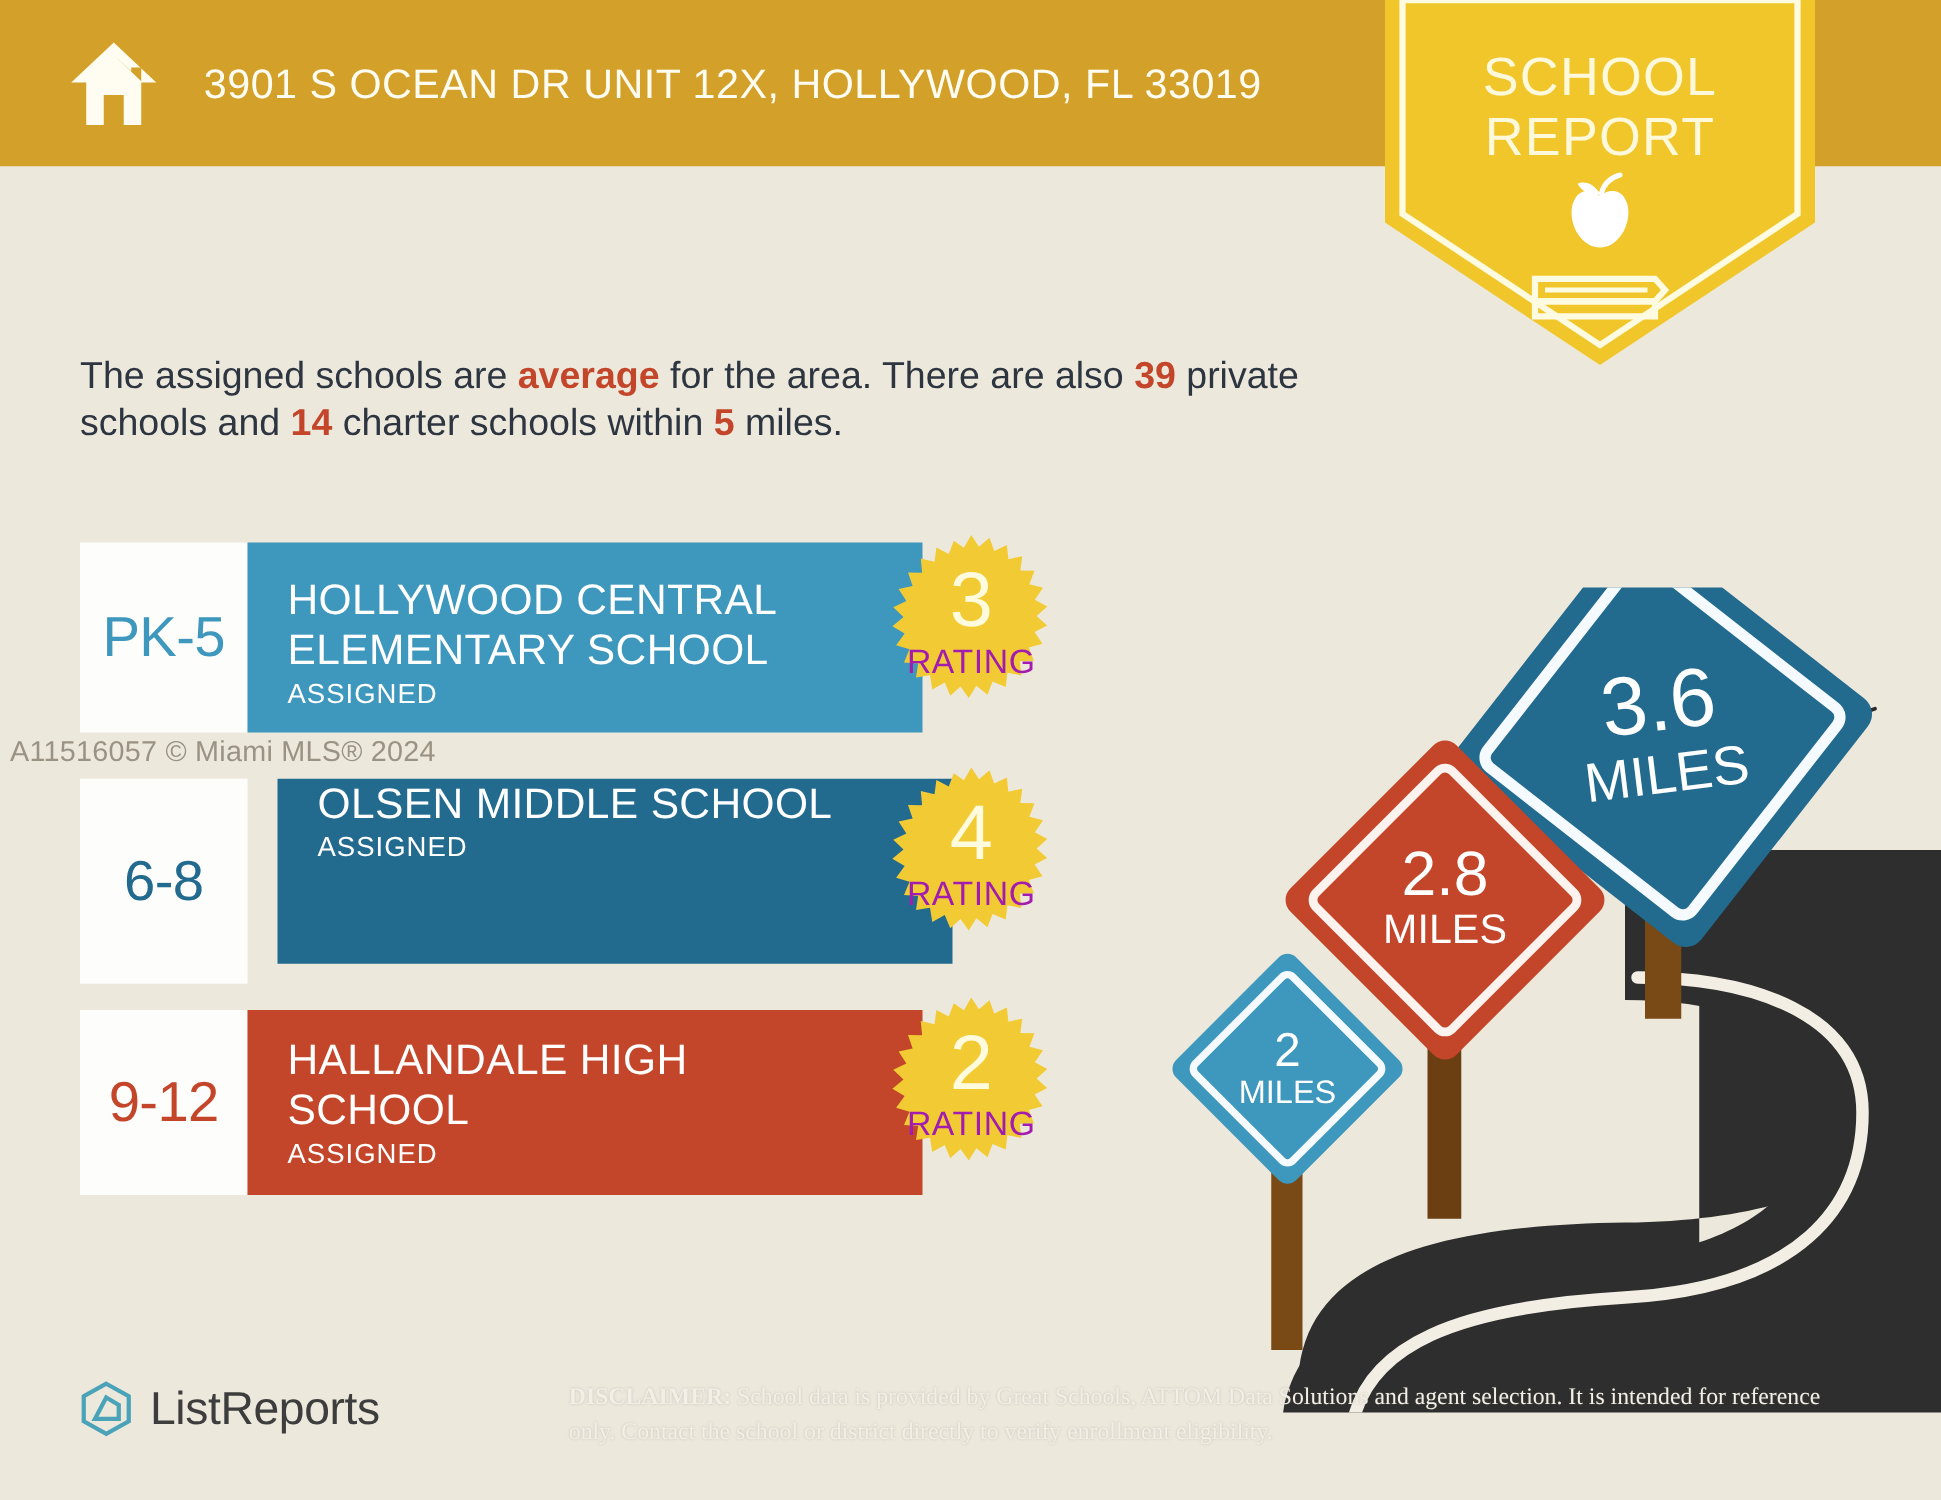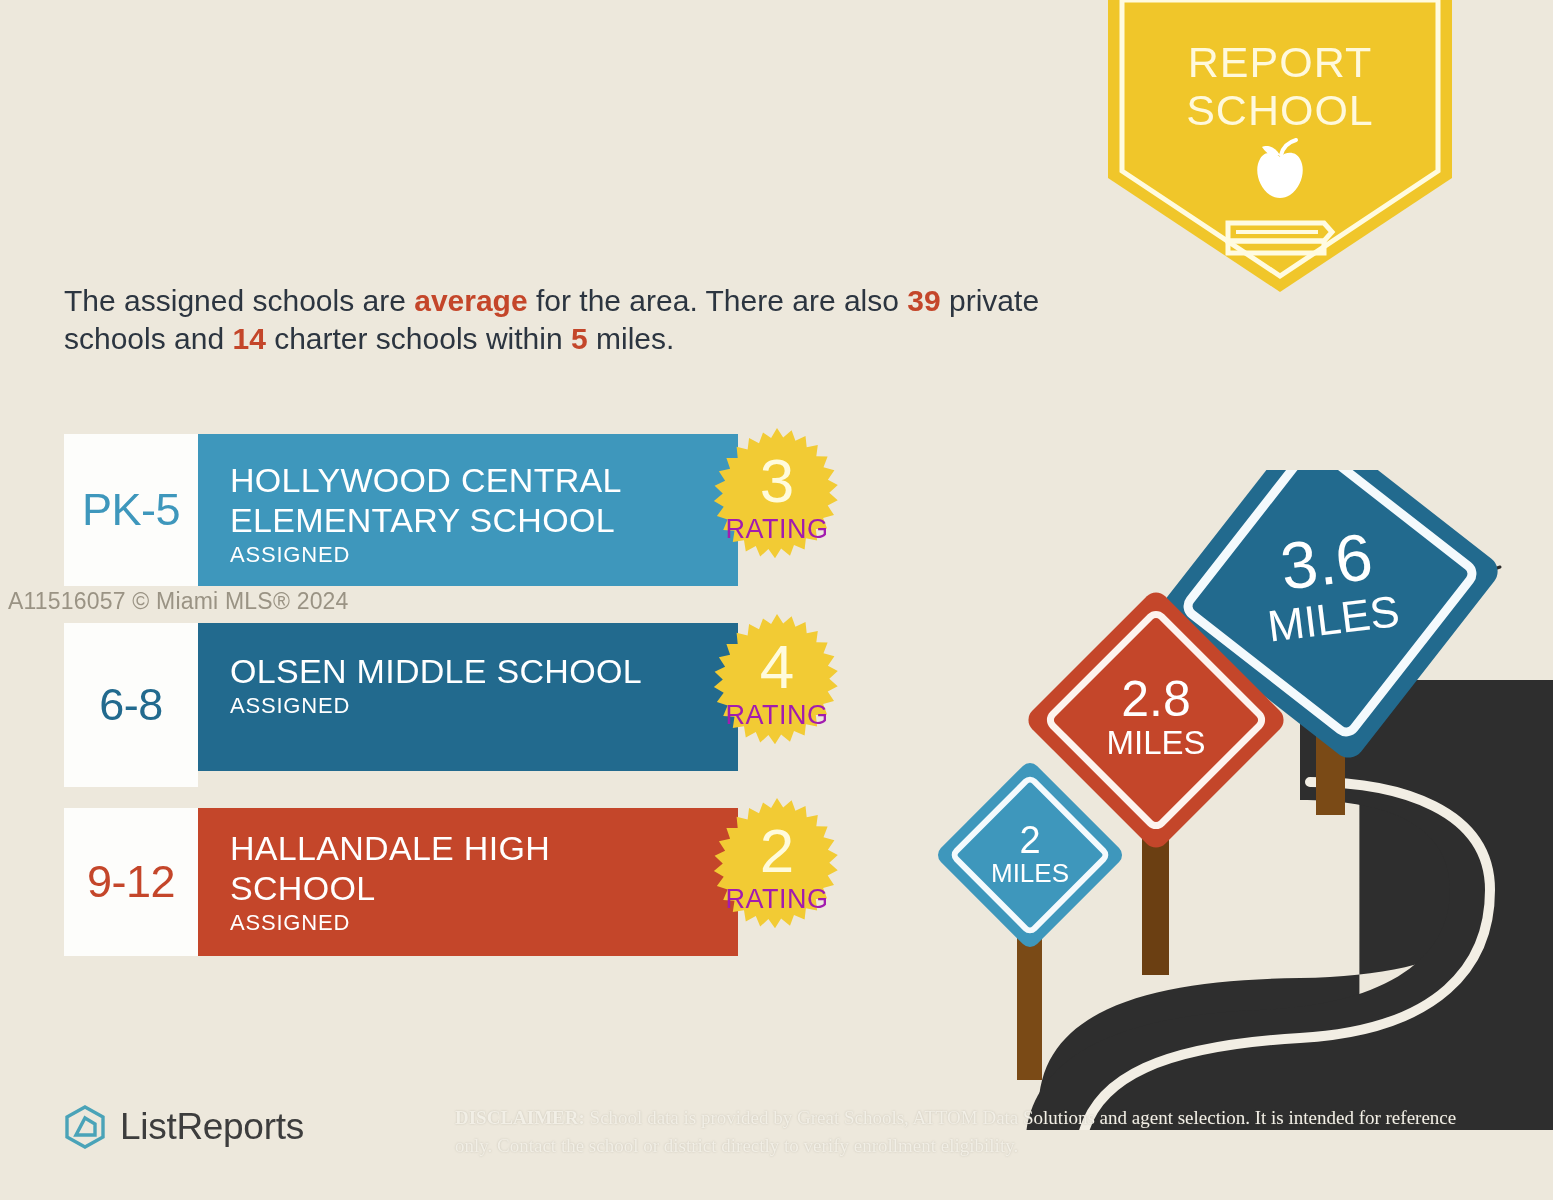--- a/index.html
+++ b/index.html
@@ -108,41 +108,51 @@
     text-shadow:0 0 2px rgba(120,115,100,.35);
     font-family:Liberation Serif, serif;
   }
   .disclaimer b{font-weight:bold;}
 </style>
 </head>
 <body>
 
 <div class="page">
 
+  <div class="header">
+    <div class="header-inner">
+      <svg class="home-icon" viewBox="0 0 72 70">
+        <path d="M36 2 L70 34 L58 34 L58 68 L44 68 L44 44 L28 44 L28 68 L14 68 L14 34 L2 34 Z" fill="#FFFDF2"></path>
+        <path d="M36 12 L58 33 L58 22 L50 22 L50 25 Z" fill="#D3A029"></path>
+        <rect x="30" y="47" width="12" height="21" fill="#D3A029"></rect>
+      </svg>
+      <div class="addr">3901 S OCEAN DR UNIT 12X, HOLLYWOOD, FL 33019</div>
+    </div>
+  </div>
 
   <div class="badge">
     <svg viewBox="0 0 344 292">
       <path d="M0 0 H344 V178 L172 292 L0 178 Z" fill="#F0C62A"></path>
       <path d="M14 0 H330 V171 L172 276 L14 171 Z" fill="none" stroke="#FFFBE0" stroke-width="5"></path>
 
       <g transform="translate(172,185)">
         <path d="M0 -28 C 6 -34 16 -34 20 -26 C 26 -16 22 2 10 10 C 4 14 -4 14 -10 10 C -22 2 -26 -16 -20 -26 C -16 -34 -6 -34 0 -28 Z" fill="#FFFFFF"></path>
         <path d="M1 -30 C 3 -38 9 -43 16 -45" fill="none" stroke="#FFFFFF" stroke-width="4" stroke-linecap="round"></path>
         <path d="M0 -30 C -6 -40 -14 -40 -18 -38 C -13 -30 -6 -28 0 -30 Z" fill="#FFFFFF"></path>
       </g>
 
       <g transform="translate(172,232)">
         <path d="M-52 -9 H 44 L 52 0 L 44 9 H -52 Z" fill="none" stroke="#FFFBE0" stroke-width="5"></path>
         <path d="M-44 0 H 38" fill="none" stroke="#FFFBE0" stroke-width="4"></path>
         <path d="M-52 9 H 44 L 44 21 H -52 Z" fill="none" stroke="#FFFBE0" stroke-width="5"></path>
       </g>
     </svg>
     <div class="badge-txt">
+      <div>SCHOOL</div>
       <div>REPORT</div>
-      <div>SCHOOL</div>
     </div>
   </div>
 
 
   <div class="subtitle">
     <span>The assigned schools are </span><span class="hl">average</span><span> for the area. There are also </span><span class="hl">39</span><span> private schools and </span><span class="hl">14</span><span> charter schools within </span><span class="hl">5</span><span> miles.</span>
   </div>
 
   <div class="watermark">A11516057 © Miami MLS® 2024</div>
 
@@ -159,21 +169,21 @@
       <svg viewBox="0 0 166 166">
         <polygon fill="#F2CB34" points="83,0 89.2,9.4 97.6,2.2 101.4,12.8 111.5,7.9 112.7,19.3 123.8,16.9 122.3,28.3 133.6,28.6 129.5,39.3 140.4,42.2 133.9,51.7 143.8,57.1 135.3,64.8 143.7,72.3 133.7,77.6 140,86.9 129.1,89.9 133.1,100.5 121.8,101 123.1,112.4 111.9,110.2 110.6,121.6 100,117.1 96,127.7 87.1,120.6 81,130.3 74.4,121.1 66.2,128.5 61.8,118 51.8,123.5 50,112.2 38.8,114 40.5,102.7 29.2,102 33.6,91.4 22.9,88.1 29.7,78.8 19.9,73 28.8,65.6 20.6,57.7 31.1,52.8 24.9,43.2 36.1,40.7 32.4,30 43.7,30.1 42.6,18.7 53.6,21.4 55.1,10 65,15.2 69,4.5 77.1,10.1"></polygon>
       </svg>
       <div class="num">3</div>
       <div class="lbl">RATING</div>
     </div>
 
     <div class="grade-box" style="top:623px;height:164px;">
       <span style="color:#226A8E;">6-8</span>
     </div>
-    <div class="bar" style="top:623px;width:540px;height:148px;background:#226A8E;padding-top:28px;">
+    <div class="bar" style="top:623px;width:540px;height:148px;background:#226A8E;margin-left:24px;">
       <div class="sname" style="width:470px;">OLSEN MIDDLE SCHOOL</div>
       <div class="assigned">ASSIGNED</div>
     </div>
     <div class="star" style="top:614px;left:694px;">
       <svg viewBox="0 0 166 166">
         <polygon fill="#F2CB34" points="83,0 89.2,9.4 97.6,2.2 101.4,12.8 111.5,7.9 112.7,19.3 123.8,16.9 122.3,28.3 133.6,28.6 129.5,39.3 140.4,42.2 133.9,51.7 143.8,57.1 135.3,64.8 143.7,72.3 133.7,77.6 140,86.9 129.1,89.9 133.1,100.5 121.8,101 123.1,112.4 111.9,110.2 110.6,121.6 100,117.1 96,127.7 87.1,120.6 81,130.3 74.4,121.1 66.2,128.5 61.8,118 51.8,123.5 50,112.2 38.8,114 40.5,102.7 29.2,102 33.6,91.4 22.9,88.1 29.7,78.8 19.9,73 28.8,65.6 20.6,57.7 31.1,52.8 24.9,43.2 36.1,40.7 32.4,30 43.7,30.1 42.6,18.7 53.6,21.4 55.1,10 65,15.2 69,4.5 77.1,10.1"></polygon>
       </svg>
       <div class="num">4</div>
       <div class="lbl">RATING</div>
     </div>

